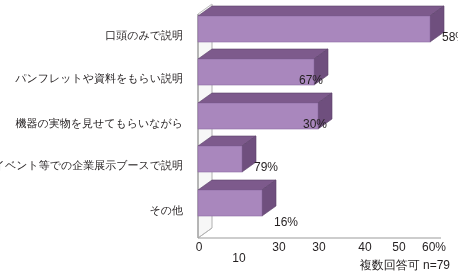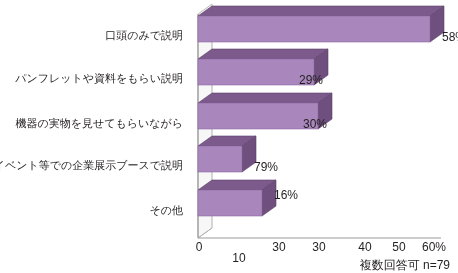--- a/index.html
+++ b/index.html
@@ -103,24 +103,24 @@
         </g>
         <g>
           <polygon points="198,190 212,180 276,180 262,190" fill="#7d5a8c" stroke="#5d4169" stroke-width="0.6"></polygon>
           <polygon points="262,190 276,180 276,206 262,216" fill="#6f4f7e" stroke="#5d4169" stroke-width="0.6"></polygon>
           <rect x="198" y="190" width="64" height="26" fill="#a987bd" stroke="#8e6ba3" stroke-width="0.6"></rect>
         </g>
       </g>
   </svg>
 
   <div class="val-label" style="left:415px;top:31px;padding-left:27px;">58%</div>
-  <div class="val-label" style="left:299px;top:74px;">29%</div>
+  <div class="val-label" style="left:299px;top:74px;">67%</div>
   <div class="val-label" style="left:303px;top:118px;text-align:center;">30%</div>
   <div class="val-label" style="left:254px;top:161px;">79%</div>
-  <div class="val-label" style="left:274px;top:189px;text-align:right;">16%</div>
+  <div class="val-label" style="left:274px;top:216px;text-align:right;">16%</div>
 
   <div class="tick-label" style="left:199px;top:241px;">0</div>
   <div class="tick-label" style="left:239px;top:252px;">10</div>
   <div class="tick-label" style="left:279px;top:241px;">30</div>
   <div class="tick-label" style="left:319px;top:241px;">30</div>
   <div class="tick-label" style="left:359px;top:241px;margin-left:6px;">40</div>
   <div class="tick-label" style="left:399px;top:241px;">50</div>
   <div class="tick-label" style="left:434px;top:241px;">60%</div>
 
   <div id="caption">複数回答可 n=79</div>

